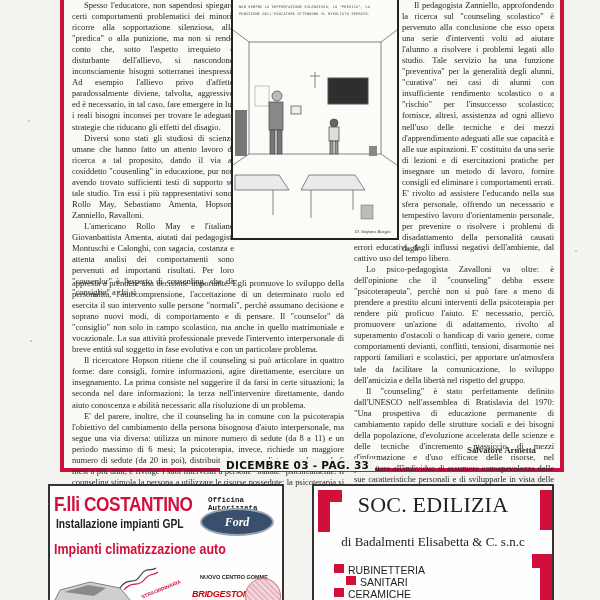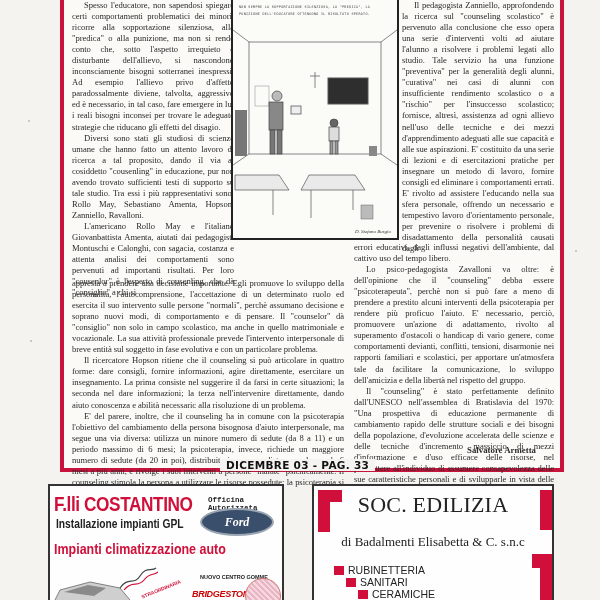--- a/index.html
+++ b/index.html
@@ -49,21 +49,21 @@
   .ford-badge span { color: #fff; font-family: "Liberation Serif", serif; font-style: italic; font-weight: bold; font-size: 12px; }
   .ad-clima { position: absolute; left: 4px; top: 55px; font-family: "Liberation Sans", sans-serif; font-weight: bold; font-size: 14.5px; color: #d0103a; transform: scaleX(0.86); transform-origin: left; }
   .ad-centro { position: absolute; left: 150px; top: 88px; font-family: "Liberation Sans", sans-serif; font-weight: bold; font-size: 5.5px; color: #222; }
   .ad-bridge { position: absolute; left: 142px; top: 103px; font-family: "Liberation Sans", sans-serif; font-weight: bold; font-style: italic; font-size: 9px; color: #c00; letter-spacing: -0.3px; }
   .ad-straord { position: absolute; left: 90px; top: 100px; font-family: "Liberation Sans", sans-serif; font-weight: bold; font-size: 5px; color: #d0103a; transform: rotate(-22deg); }
   .car { position: absolute; left: 0px; top: 90px; width: 82px; height: 34px; }
   .tire { position: absolute; left: 195px; top: 92px; width: 34px; height: 34px; border-radius: 50%; background: repeating-linear-gradient(45deg,#e9b7c3 0 2px,#f6d9e0 2px 4px); border: 1px solid #c77; }
   .edil-title { position: absolute; left: 0; width: 238px; top: 6px; text-align: center; font-family: "Liberation Serif", serif; font-size: 22px; color: #222; letter-spacing: 0.2px; }
   .edil-sub { position: absolute; left: 0; width: 238px; top: 48px; text-align: center; font-family: "Liberation Serif", serif; font-size: 13px; color: #222; }
   .edil-list { position: absolute; left: 20px; top: 78px; font-family: "Liberation Sans", sans-serif; font-size: 10.5px; color: #222; line-height: 12px; }
-  .edil-list div { display: flex; align-items: center; }
+  .edil-list div { display: flex; align-items: flex-start; }
   .edil-list .sq { width: 10px; height: 9px; background: #d0103a; margin-right: 4px; display: inline-block; }
   .red-block { position: absolute; background: #d0103a; }
   .margin-dot { position: absolute; width: 2px; height: 2px; background: #bbb; border-radius: 50%; }
 </style>
 </head>
 <body>
 
 <div class="page">
 
   <div class="margin-dot" style="left:28px;top:120px"></div>
@@ -175,20 +175,20 @@
     <div class="edil-sub">di Badalmenti Elisabetta &amp; C. s.n.c</div>
     <div class="edil-list">
       <div>
           <span class="sq"></span>
           <span>RUBINETTERIA</span>
         </div>
       <div style="margin-left:12px">
           <span class="sq"></span>
           <span>SANITARI</span>
         </div>
-      <div style="margin-left:24px">
+      <div style="">
           <span class="sq"></span>
           <span>CERAMICHE</span>
         </div>
     </div>
   </div>
 
 </div>
 
 </body></html>

